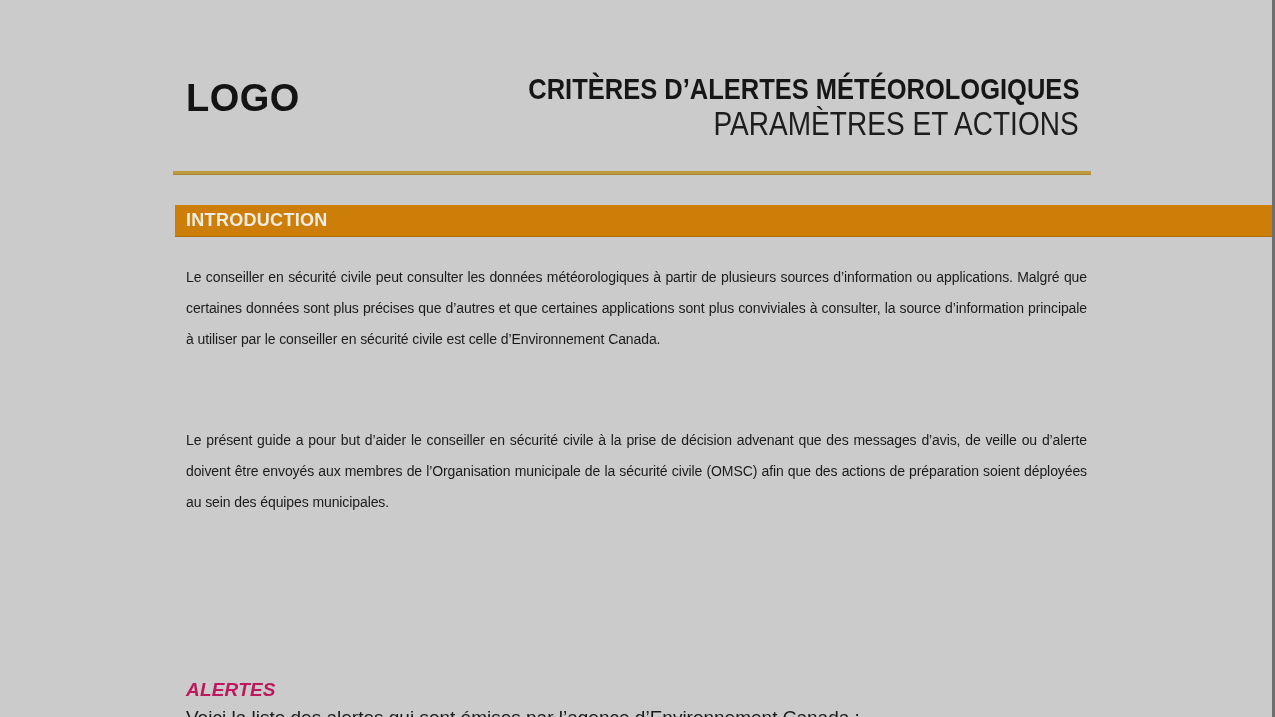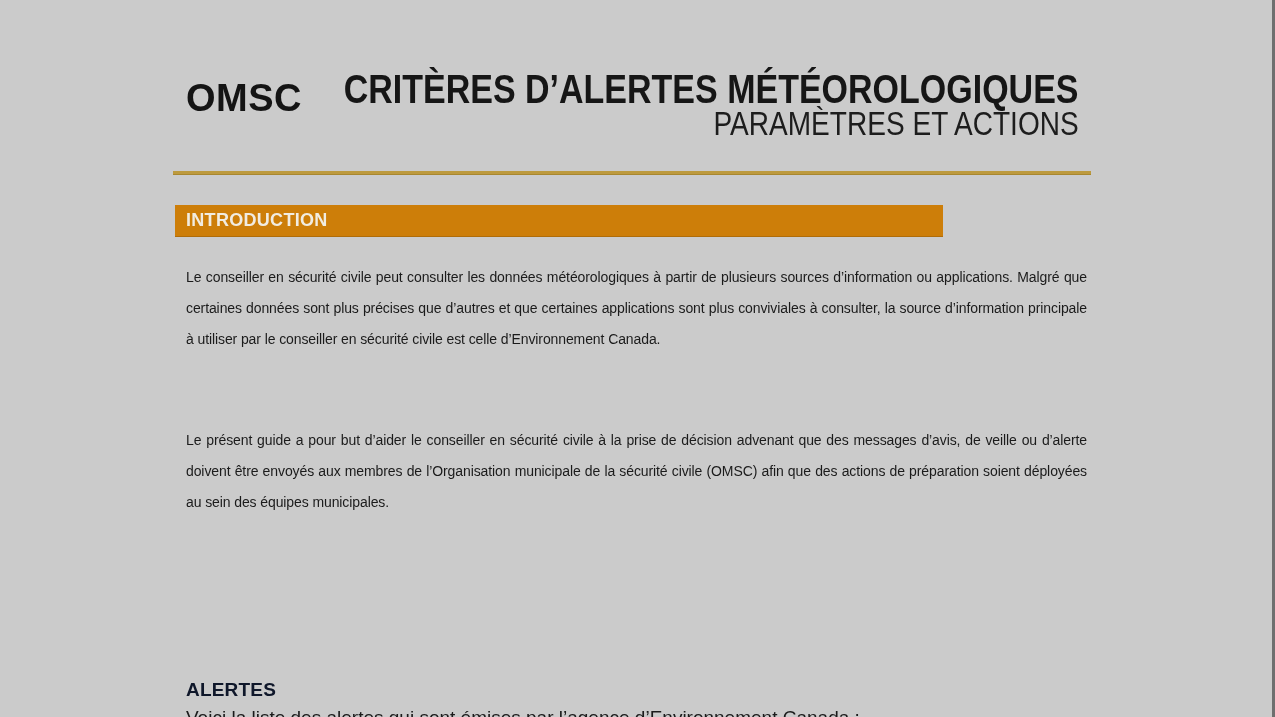--- a/index.html
+++ b/index.html
@@ -31,21 +31,21 @@
     letter-spacing: 0.5px;
   }
   .titles {
     position: absolute;
     right: 196px;
     top: 70px;
     text-align: right;
     white-space: nowrap;
   }
   .title-line1 {
-    font-size: 40px;
+    font-size: 30px;
     line-height: 38px;
     font-weight: bold;
     color: #161616;
   }
   .title-line2 {
     font-size: 33px;
     line-height: 32px;
     font-weight: normal;
     color: #1d1d1d;
   }
@@ -60,21 +60,21 @@
     top: 171px;
     width: 918px;
     height: 3px;
     background: #BD9A3E;
     border-bottom: 1px solid #A8872F;
   }
   
   .banner {
     position: absolute;
     left: 175px;
-    width: 768px;
+    width: 1099px;
     height: 32px;
     background: #CD7E09;
     border-bottom: 1px solid #B06C08;
     box-sizing: border-box;
     color: #F1ECE1;
     font-weight: bold;
     font-size: 18px;
     line-height: 31px;
     padding-left: 11px;
     letter-spacing: 0.3px;
@@ -96,22 +96,23 @@
     color: #1b1b1b;
   }
   .para1 { top: 262px; }
   .para2 { top: 425px; }
   .subhead {
     position: absolute;
     left: 186px;
     top: 679px;
     font-size: 19px;
     font-weight: bold;
-    color: #0f172a;
+    color: #be185d;
     letter-spacing: 0.2px;
+    font-style: italic;
   }
   .partial-line {
     position: absolute;
     left: 186px;
     top: 702px;
     width: 901px;
     font-size: 19px;
     line-height: 31px;
     color: #1b1b1b;
     white-space: nowrap;
@@ -124,21 +125,21 @@
     width: 3px;
     height: 717px;
     background: #6F6F6F;
   }
 </style>
 </head>
 <body>
 
 <div class="canvas">
 
-  <div class="logo">OMSC</div>
+  <div class="logo">LOGO</div>
 
   <div class="titles">
     <div class="title-line1">
       <span class="squeeze">CRITÈRES D’ALERTES MÉTÉOROLOGIQUES</span>
     </div>
     <div class="title-line2">
       <span class="squeeze">PARAMÈTRES ET ACTIONS</span>
     </div>
   </div>
 

